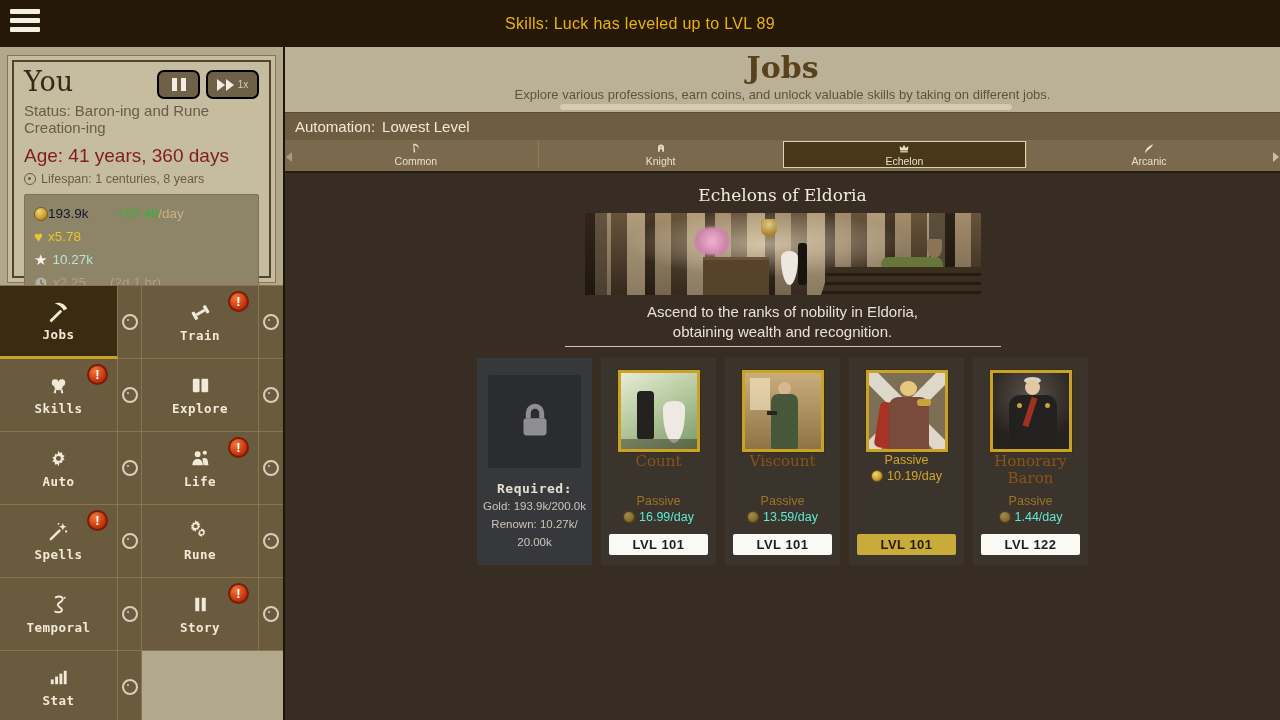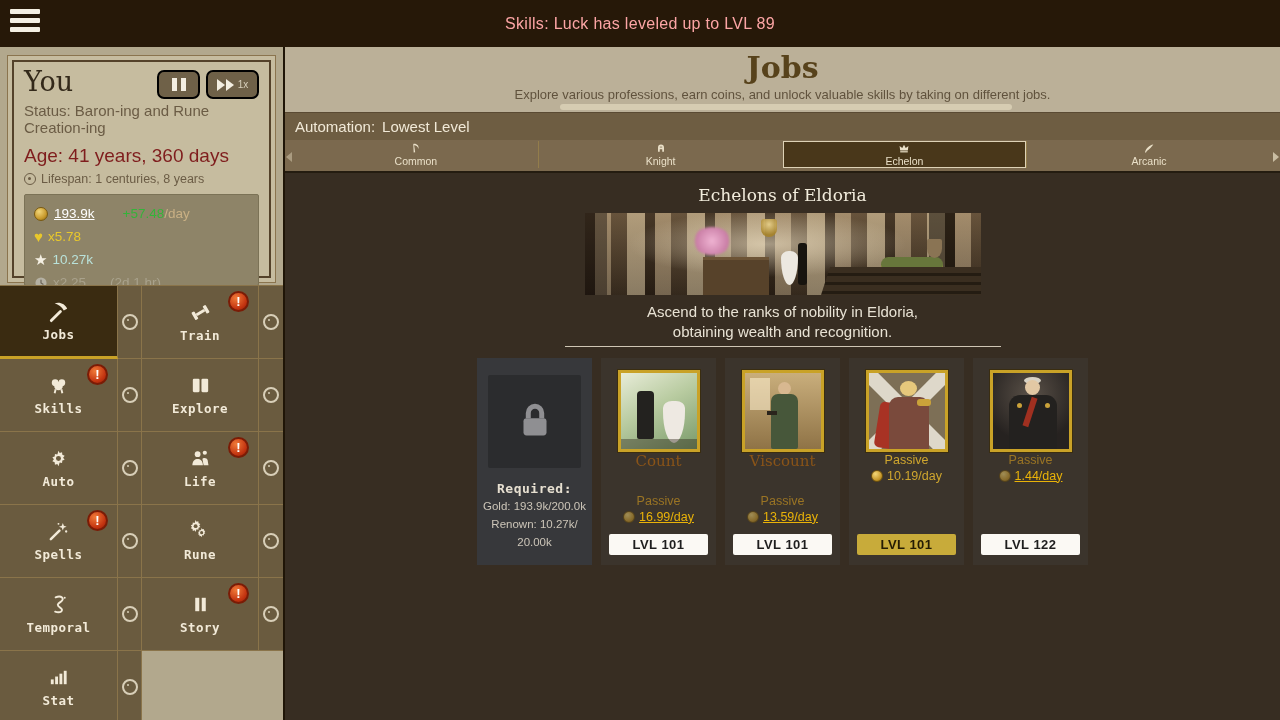--- a/index.html
+++ b/index.html
@@ -6,21 +6,21 @@
   body{
     width:1280px;height:720px;position:relative;overflow:hidden;
     background:#b2a88d;font-family:"Liberation Sans",sans-serif;
     -webkit-font-smoothing:antialiased;
   }
   
   .topbar{position:absolute;left:0;top:0;width:1280px;height:47px;background:#261808;z-index:30;}
   .hamburger{position:absolute;left:10px;top:9px;width:32px;height:28px;cursor:pointer;}
   .hamburger span{display:block;width:30px;height:5px;background:#f4efe2;margin:0 0 4px 0;border-radius:1px;}
   .notif{position:absolute;left:0;right:0;top:0;height:47px;line-height:47px;text-align:center;
-    color:#fca5a5;font-size:16px;letter-spacing:.3px;}
+    color:#eab308;font-size:16px;letter-spacing:.3px;}
   
   .left-panel{position:absolute;left:0;top:47px;width:285px;height:673px;background:#b2a88d;
     border-right:2px solid #1f1507;box-sizing:border-box;}
   .you-card{position:absolute;left:7px;top:8px;width:269px;height:228px;background:#c6bc9f;
     border:1px solid #8a744e;box-sizing:border-box;}
   .you-card::before{content:"";position:absolute;inset:4px;border:2px solid #54422a;pointer-events:none;}
   .you-inner{position:absolute;inset:0;padding:12px 16px;box-sizing:border-box;}
   .you-head{display:flex;justify-content:space-between;align-items:flex-start;}
   .you-title{font-family:"DejaVu Serif",serif;font-size:27px;color:#33291a;line-height:1;}
   .ctrl-row{display:flex;gap:6px;margin-top:2px;}
@@ -35,21 +35,21 @@
     border-left:8px solid #f4efe2;margin-right:1px;}
   .speed-label{font-size:10px;color:#d8d0bc;}
   .status-line{margin-top:3px;font-size:15px;color:#6b5c45;}
   .age-line{margin-top:9px;font-size:19px;color:#7f1d1d;}
   .lifespan-line{margin-top:5px;font-size:12.5px;color:#6b5c45;display:flex;align-items:center;gap:5px;}
   .ring-icon{display:inline-block;width:10px;height:10px;border:1.5px solid #6b5c45;border-radius:50%;position:relative;}
   .ring-icon::after{content:"";position:absolute;left:2.5px;top:2.5px;width:3px;height:3px;background:#6b5c45;border-radius:50%;}
   .currency-box{margin-top:8px;background:#8e8468;border:1px solid #7b7256;border-radius:2px;
     padding:7px 9px;height:92px;box-sizing:border-box;}
   .cur-row{display:flex;align-items:center;height:23px;font-size:13.5px;}
-  .cur-row .val{color:#ffffff;margin-left:6px;text-decoration:underline;}
+  .cur-row .val{color:#0f172a;}
   .coin{display:inline-block;width:14px;height:14px;border-radius:50%;
     background:radial-gradient(circle at 35% 30%,#f2d678,#c99b2e 60%,#8a6508);border:1px solid #7a5a10;box-sizing:border-box;}
   .rate{color:#35b33a;margin-left:28px;}
   .rate-suffix{color:#c9b084;}
   .heart-g{color:#e9c82b;font-size:15px;line-height:1;}
   .heart-val{color:#e9c82b;margin-left:5px;}
   .star-g{color:#f4efe2;font-size:15px;line-height:1;}
   .star-val{color:#b9e2da;margin-left:5px;}
   .clock-val{color:#a9a28c;margin-left:5px;}
   .time-left{color:#a9a28c;margin-left:24px;}
@@ -133,21 +133,21 @@
   .job-title{font-family:"DejaVu Serif",serif;font-size:15px;text-align:center;margin-top:1px;
     height:40px;line-height:1.15;overflow:hidden;padding:0 6px;}
   .t-dim{color:#8a5418;}
   .t-on{color:#f2ecdc;}
   .passive-lbl{text-align:center;font-size:12.5px;margin-top:1px;}
   .p-dim{color:#9a7424;}
   .p-on{color:#cfa62e;}
   .passive-val{display:flex;align-items:center;justify-content:center;gap:4px;font-size:12.5px;margin-top:2px;}
   .coin-sm{display:inline-block;width:12px;height:12px;border-radius:50%;
     background:radial-gradient(circle at 35% 30%,#f2d678,#c99b2e 60%,#8a6508);border:1px solid #6b4f0e;box-sizing:border-box;}
-  .v-dim{color:#eab308;text-decoration:underline;}
+  .v-dim{color:#5eead4;}
   .v-dim .coin-sm{opacity:.55;}
   .v-on{color:#cfa62e;}
   .lvl-badge{position:absolute;left:8px;right:8px;bottom:10px;height:21px;background:#fbf9f4;border-radius:2px;
     display:flex;align-items:center;justify-content:center;font-weight:bold;font-size:13px;color:#1e1e1e;
     letter-spacing:.5px;cursor:pointer;}
   .lvl-badge.active{background:#c8ab3a;color:#241c04;}
   
   .art-count{position:absolute;inset:0;background:linear-gradient(150deg,#e8ecd8 0%,#b8cba0 45%,#7a9a6a 100%);}
   .art-count .groom2{position:absolute;left:16px;top:18px;width:17px;height:48px;background:#23221f;border-radius:4px 4px 2px 2px;}
   .art-count .bride2{position:absolute;right:12px;top:28px;width:22px;height:42px;background:#eee9e2;
@@ -536,20 +536,21 @@
         <div class="job-frame">
           <div class="art-honorary">
               <div class="body"></div>
               <div class="sash"></div>
               <div class="hair"></div>
               <div class="head"></div>
               <div class="btn1"></div>
               <div class="btn2"></div>
             </div>
         </div>
+        <div class="job-title t-dim">Honorary Baron</div>
         <div class="passive-lbl p-dim">Passive</div>
         <div class="passive-val v-dim">
           <span class="coin-sm"></span>
           <span>1.44/day</span>
         </div>
         <div class="lvl-badge">LVL 122</div>
       </div>
 
     </div>
   </div>

